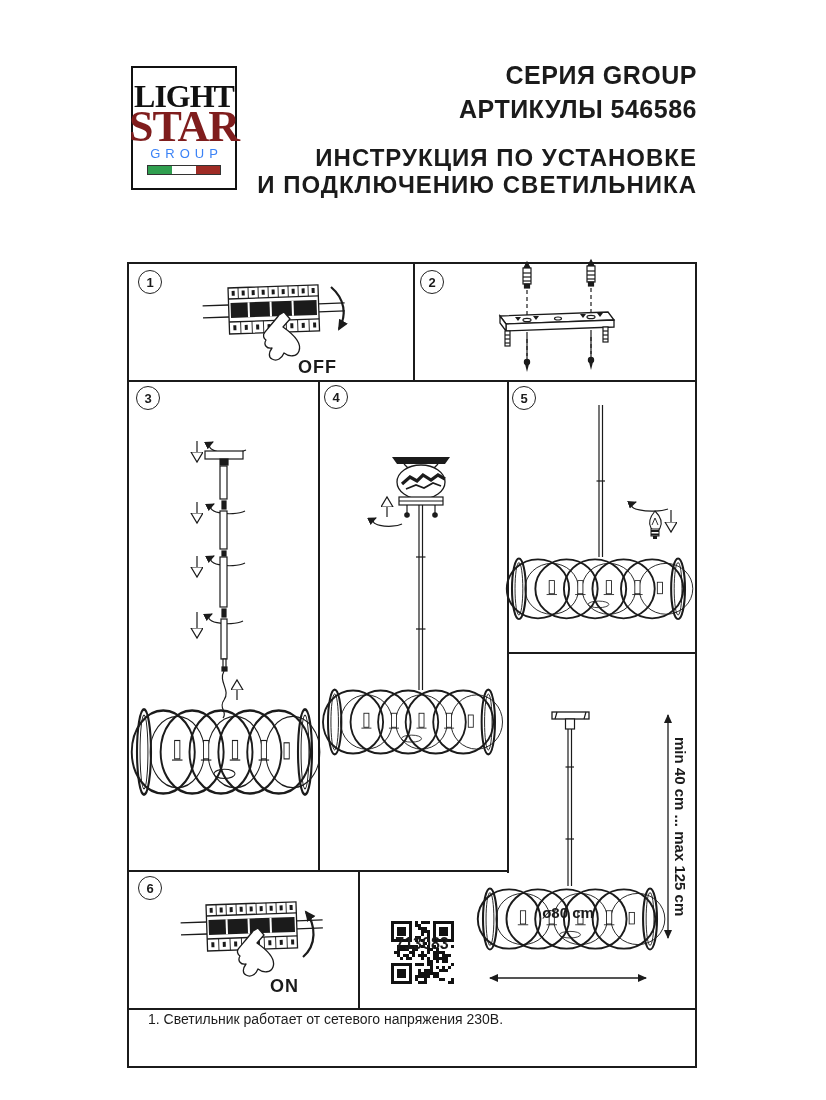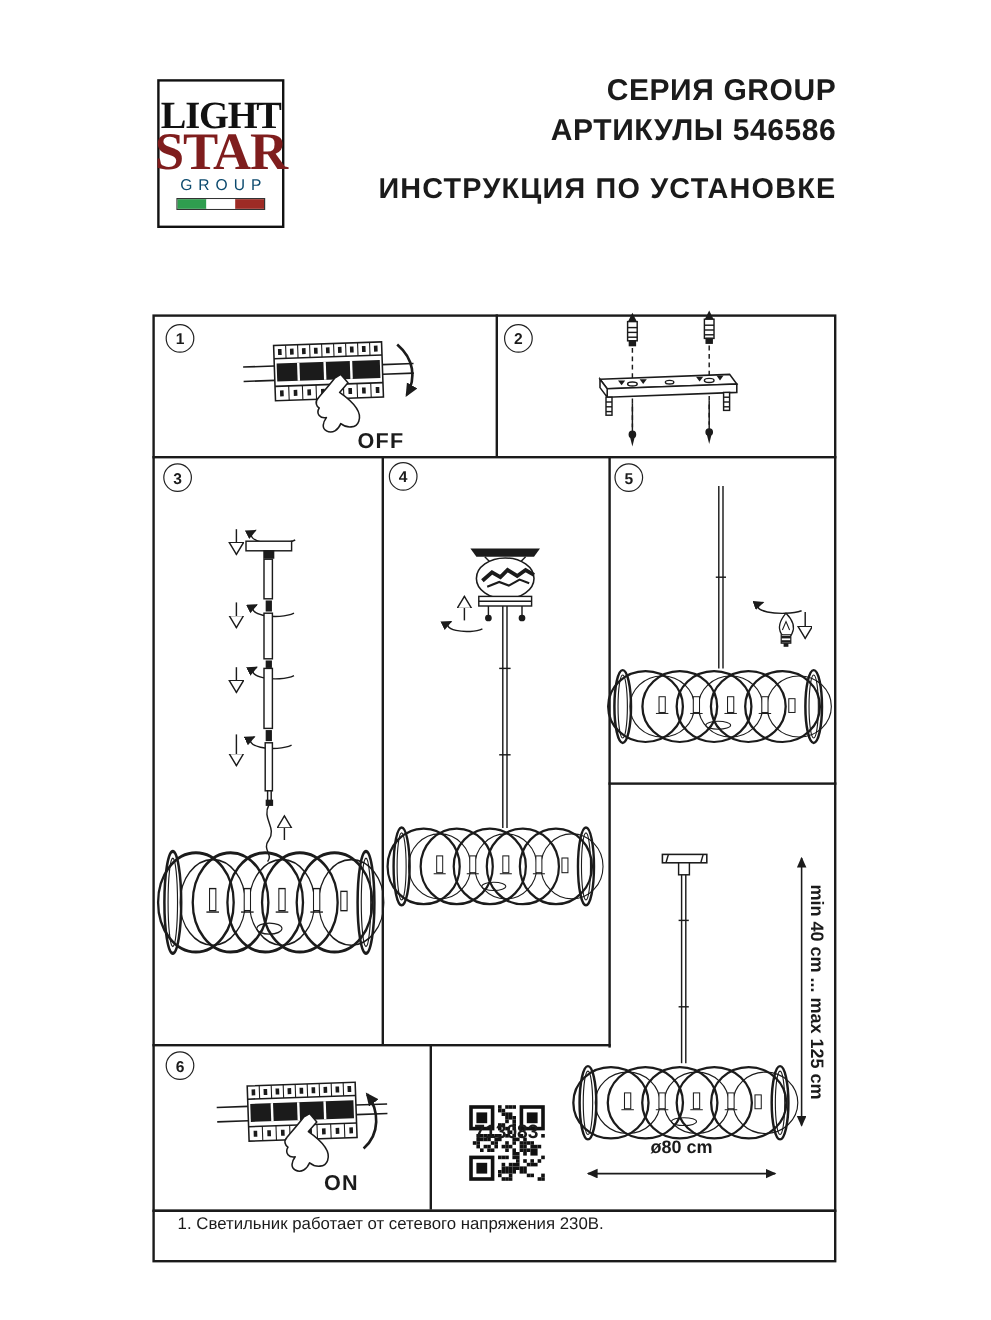--- a/index.html
+++ b/index.html
@@ -4,30 +4,30 @@
 <style>
   html,body{margin:0;padding:0;background:#fff;}
   .page{position:relative;width:826px;height:1100px;background:#fff;overflow:hidden;
         font-family:"Liberation Sans","DejaVu Sans",sans-serif;color:#1b1b1b;}
   .abs{position:absolute;}
   
   .logo-box{left:131px;top:66px;width:106px;height:124px;border:2px solid #111;
             display:flex;flex-direction:column;align-items:center;justify-content:flex-start;padding-top:14px;box-sizing:border-box;}
   .logo-l1{font-family:"Liberation Serif","DejaVu Serif",serif;font-weight:bold;font-size:32px;line-height:28px;letter-spacing:-1px;color:#111;}
   .logo-l2{font-family:"Liberation Serif","DejaVu Serif",serif;font-weight:bold;font-size:44px;line-height:34px;letter-spacing:-1px;color:#7f1d1d;}
-  .logo-l3{font-size:13px;line-height:15px;letter-spacing:5px;color:#0c4a6e;margin-top:2px;text-indent:5px;}
+  .logo-l3{font-size:13px;line-height:15px;letter-spacing:5px;color:#3b82f6;margin-top:2px;text-indent:5px;}
   .flag{width:72px;height:8px;border:1px solid #333;display:flex;margin-top:4px;}
   .flag div{flex:1;}
   .hdr-block{right:129px;text-align:right;font-weight:bold;}
   .hdr-series{top:58px;font-size:25px;line-height:34px;letter-spacing:0.5px;}
   .hdr-title{top:144px;font-size:24px;line-height:27px;letter-spacing:1px;}
   
   .grid{left:127px;top:262px;width:570px;height:748px;border:2px solid #1b1b1b;box-sizing:border-box;}
   .vline,.hline{background:#1b1b1b;}
-  .notes-box{left:127px;top:1008px;width:570px;height:44px;border:2px solid #1b1b1b;box-sizing:border-box;
+  .notes-box{left:127px;top:1008px;width:570px;height:60px;border:2px solid #1b1b1b;box-sizing:border-box;
              display:flex;justify-content:space-between;padding-left:19px;gap:3px;}
   .note-line{font-size:14px;line-height:18px;}
   
   .badge{width:24px;height:24px;border:1.5px solid #222;border-radius:50%;box-sizing:border-box;
          display:flex;align-items:center;justify-content:center;font-size:13px;font-weight:bold;background:#fff;}
   .switch-label{font-size:18px;font-weight:600;letter-spacing:1px;}
   .article-label{font-size:16px;font-weight:bold;width:120px;text-align:center;margin-top:36px;}
   .dia-label{font-size:15px;font-weight:bold;width:120px;text-align:center;}
   .vdim-label{font-size:15px;font-weight:bold;writing-mode:vertical-rl;height:230px;
               display:flex;align-items:center;justify-content:center;}
@@ -48,20 +48,21 @@
       <div style="background:#9e2b25"></div>
     </div>
   </div>
 
   <div class="abs hdr-block hdr-series">
     <div>СЕРИЯ GROUP</div>
     <div>АРТИКУЛЫ 546586</div>
   </div>
   <div class="abs hdr-block hdr-title">
     <div>ИНСТРУКЦИЯ ПО УСТАНОВКЕ</div>
+    <div>И ПОДКЛЮЧЕНИЮ СВЕТИЛЬНИКА</div>
   </div>
 
   <div class="abs grid"></div>
   <div class="abs vline" style="left:413px;top:262px;width:2px;height:118px;"></div>
   <div class="abs hline" style="left:127px;top:380px;width:570px;height:2px;"></div>
   <div class="abs vline" style="left:318px;top:380px;width:2px;height:490px;"></div>
   <div class="abs vline" style="left:507px;top:380px;width:2px;height:493px;"></div>
   <div class="abs hline" style="left:507px;top:652px;width:190px;height:2px;"></div>
   <div class="abs hline" style="left:127px;top:870px;width:382px;height:2px;"></div>
   <div class="abs vline" style="left:358px;top:870px;width:2px;height:138px;"></div>
@@ -439,20 +440,20 @@
   <div class="abs badge" style="left:512px;top:386px;">
       <span>5</span>
     </div>
   <div class="abs badge" style="left:138px;top:876px;">
       <span>6</span>
     </div>
 
   <div class="abs switch-label" style="left:298px;top:345px;margin-top:12px;">OFF</div>
   <div class="abs switch-label" style="left:270px;top:976px;">ON</div>
   <div class="abs article-label" style="left:362px;top:899px;">713083</div>
-  <div class="abs dia-label" style="left:508px;top:948px;">ø80 cm</div>
+  <div class="abs dia-label" style="left:508px;top:904px;">ø80 cm</div>
   <div class="abs vdim-label" style="left:672px;top:712px;">min 40 cm ... max 125 cm</div>
 
   <div class="abs notes-box">
     <div class="note-line">1. Светильник работает от сетевого напряжения 230В.</div>
   </div>
 
 </div>
 
 </body></html>

